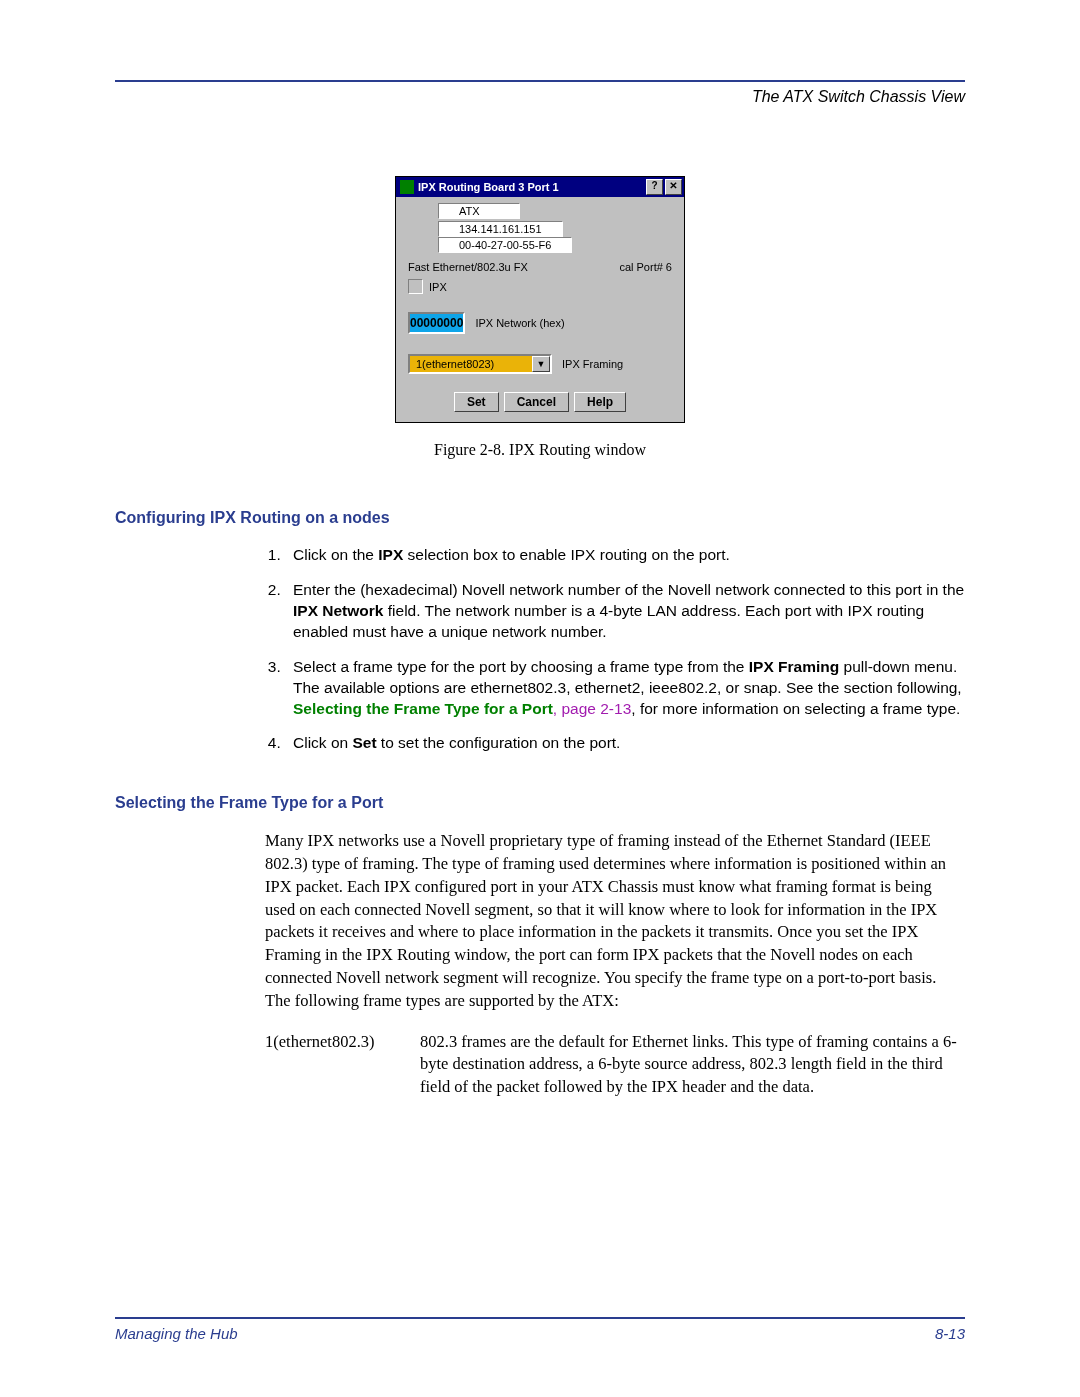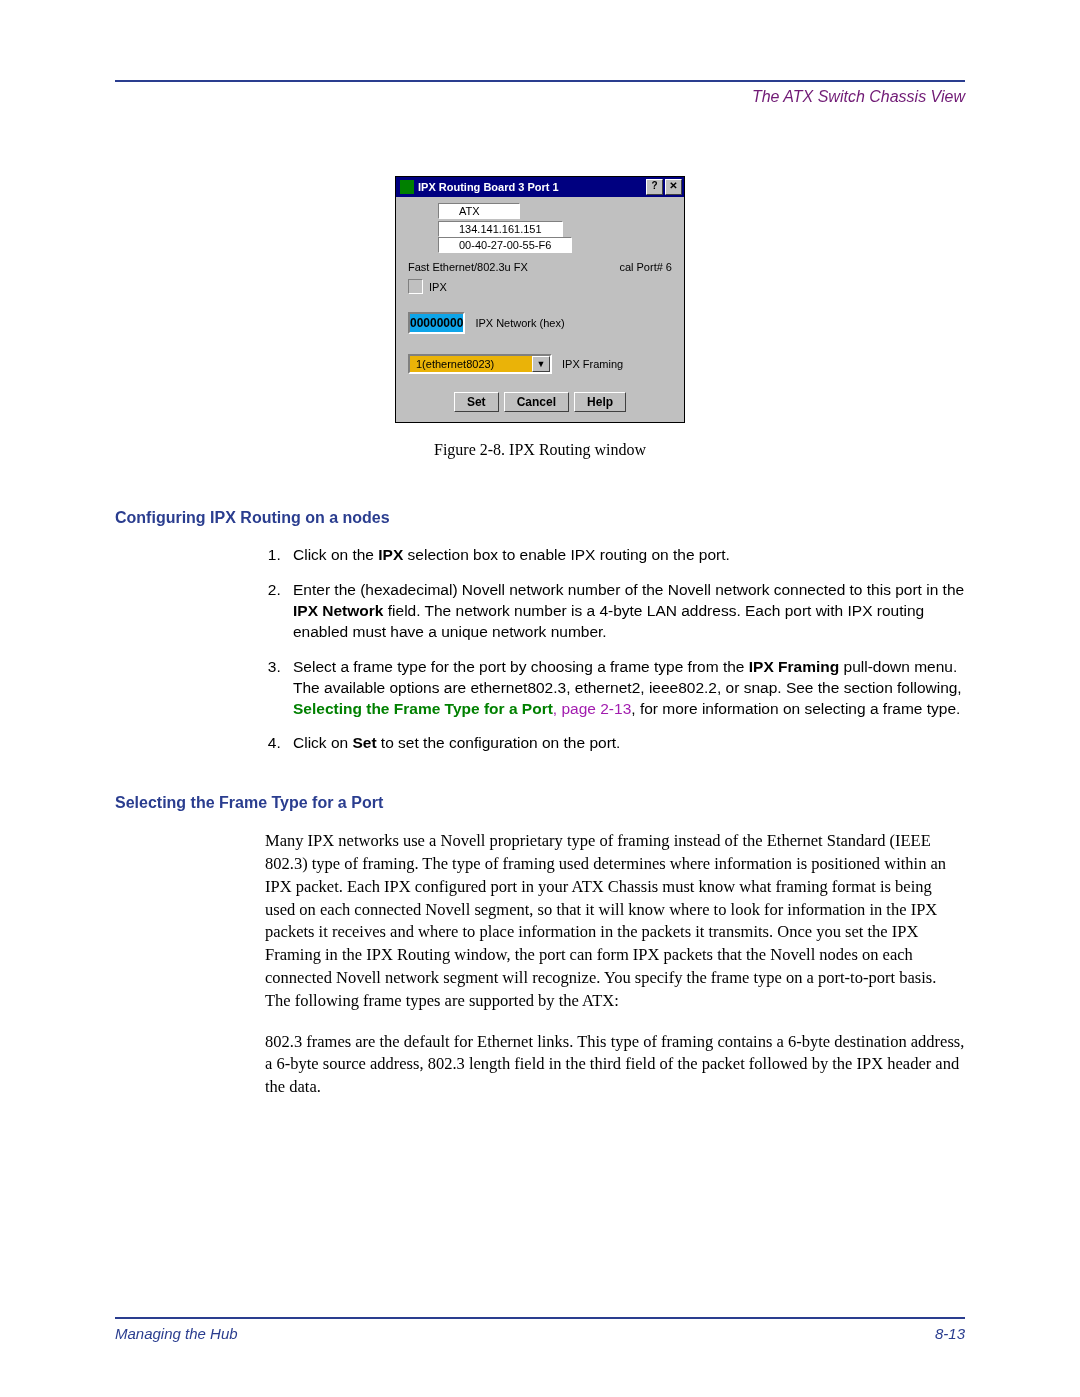--- a/index.html
+++ b/index.html
@@ -15,21 +15,21 @@
     box-sizing: border-box;
     min-height: 1397px;
     position: relative;
   }
   .header-line {
     border-bottom: 2px solid #2a3d8f;
     height: 0;
     margin-bottom: 6px;
   }
   .header-text {
-    color: #701a75;
+    color: #000000;
     font-style: italic;
     font-family: Arial, Helvetica, sans-serif;
     font-size: 16px;
     text-align: right;
     margin-bottom: 70px;
   }
   .dialog-wrap {
     text-align: center;
     margin-bottom: 18px;
   }
@@ -263,20 +263,21 @@
     <li>
       <span>Click on </span><span class="bold">Set</span><span> to set the configuration on the port.</span>
     </li>
   </ol>
 
   <div class="section-heading">Selecting the Frame Type for a Port</div>
 
   <div class="body-para">Many IPX networks use a Novell proprietary type of framing instead of the Ethernet Standard (IEEE 802.3) type of framing. The type of framing used determines where information is positioned within an IPX packet. Each IPX configured port in your ATX Chassis must know what framing format is being used on each connected Novell segment, so that it will know where to look for information in the IPX packets it receives and where to place information in the packets it transmits. Once you set the IPX Framing in the IPX Routing window, the port can form IPX packets that the Novell nodes on each connected Novell network segment will recognize. You specify the frame type on a port-to-port basis. The following frame types are supported by the ATX:</div>
 
   <div class="def-row">
+    <div class="def-term">1(ethernet802.3)</div>
     <div class="def-desc">802.3 frames are the default for Ethernet links. This type of framing contains a 6-byte destination address, a 6-byte source address, 802.3 length field in the third field of the packet followed by the IPX header and the data.</div>
   </div>
 
   <div class="footer">
     <span>Managing the Hub</span>
     <span>8-13</span>
   </div>
 </div>
 
 </body></html>

